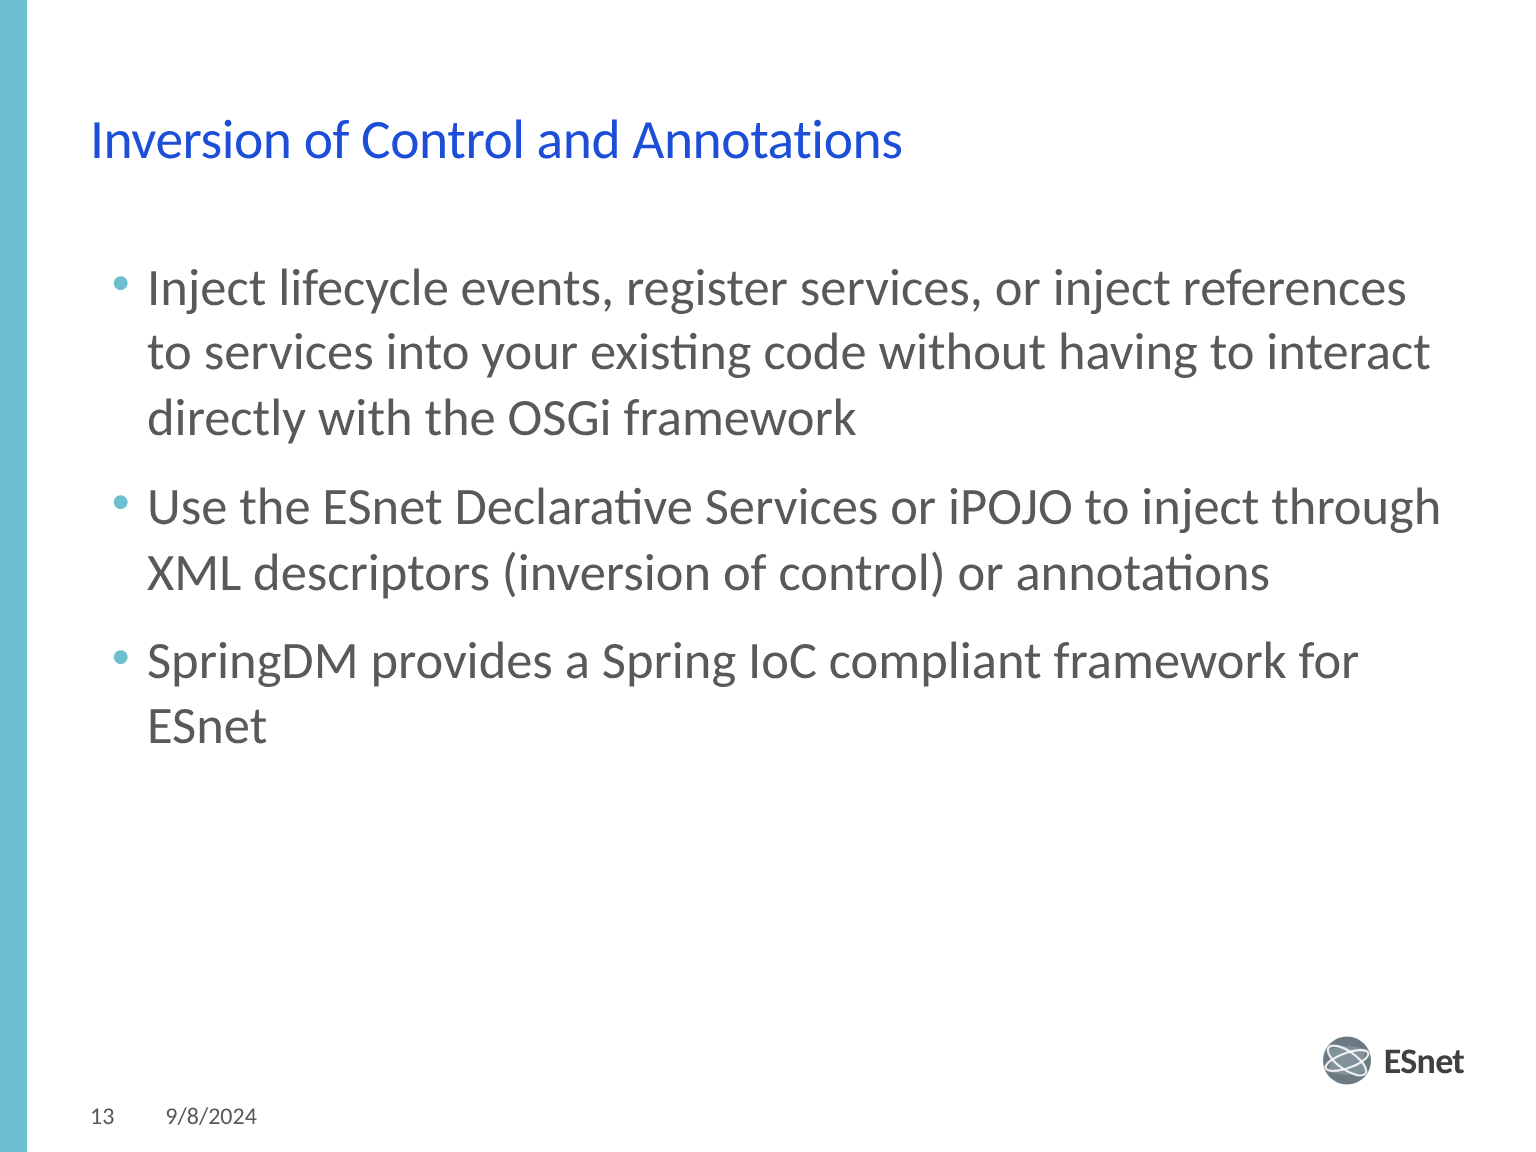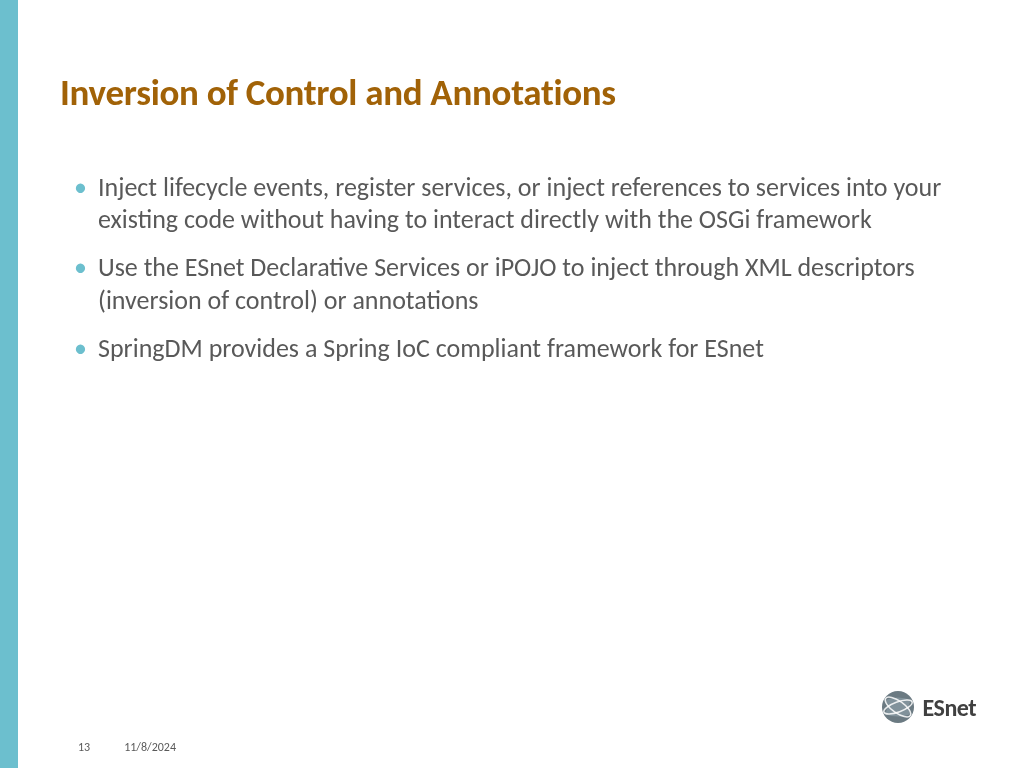--- a/index.html
+++ b/index.html
@@ -21,52 +21,52 @@
       top: 0;
       width: 18px;
       height: 768px;
       background: #6cbfce;
     }
     .slide-content {
       padding: 70px 60px 0 60px;
     }
     .slide-title {
       font-size: 37px;
-      font-weight: bold;
-      color: #a16207;
+      font-weight: normal;
+      color: #1d4ed8;
       margin-bottom: 56px;
       letter-spacing: -0.3px;
     }
     .bullet-list {
       list-style: none;
       padding-left: 14px;
     }
     .bullet-list li {
       position: relative;
       padding-left: 24px;
-      font-size: 26px;
+      font-size: 35px;
       line-height: 1.24;
       color: #595959;
       margin-bottom: 16px;
     }
     .bullet-list li::before {
       content: "•";
       position: absolute;
       left: 0;
       top: 0px;
       color: #6cbfce;
       font-size: 26px;
     }
     .footer {
       position: absolute;
-      left: 78px;
+      left: 60px;
       bottom: 14px;
       display: flex;
       align-items: flex-start;
-      font-size: 12px;
+      font-size: 16px;
       color: #595959;
     }
     .slide-number {
       margin-right: 34px;
     }
     .logo-container {
       position: absolute;
       right: 48px;
       bottom: 44px;
       display: flex;
@@ -94,21 +94,21 @@
   <h1 class="slide-title">Inversion of Control and Annotations</h1>
   <ul class="bullet-list">
     <li>Inject lifecycle events, register services, or inject references to services into your existing code without having to interact directly with the OSGi framework</li>
     <li>Use the ESnet Declarative Services or iPOJO to inject through XML descriptors (inversion of control) or annotations</li>
     <li>SpringDM provides a Spring IoC compliant framework for ESnet</li>
   </ul>
 </div>
 
 <div class="footer">
   <span class="slide-number">13</span>
-  <span class="slide-date">11/8/2024</span>
+  <span class="slide-date">9/8/2024</span>
 </div>
 
 <div class="logo-container">
   <div class="logo-icon">
     <svg width="34" height="34" viewBox="0 0 34 34">
       <circle cx="17" cy="17" r="16" fill="#6b7a82"></circle>
       <path d="M 4 10 Q 17 5 30 10 Q 26 17 30 24 Q 17 29 4 24 Q 8 17 4 10 Z" fill="#8fa2ab" opacity="0.6"></path>
       <ellipse cx="17" cy="17" rx="15" ry="5" fill="none" stroke="#ffffff" stroke-width="1.5" opacity="0.85" transform="rotate(-20 17 17)"></ellipse>
       <ellipse cx="17" cy="17" rx="15" ry="6" fill="none" stroke="#ffffff" stroke-width="1.5" opacity="0.85" transform="rotate(35 17 17)"></ellipse>
     </svg>

